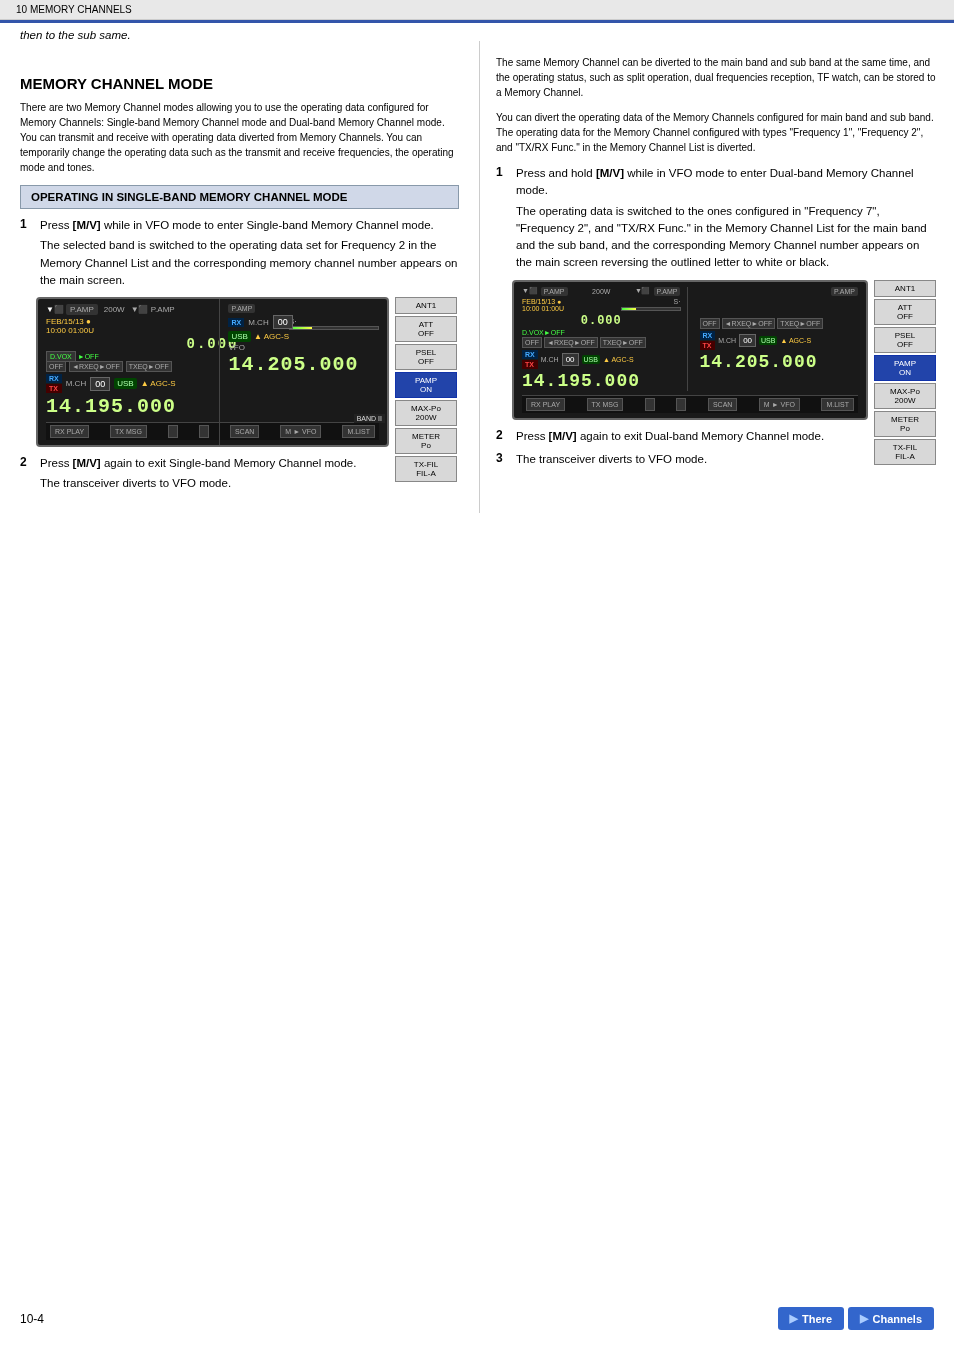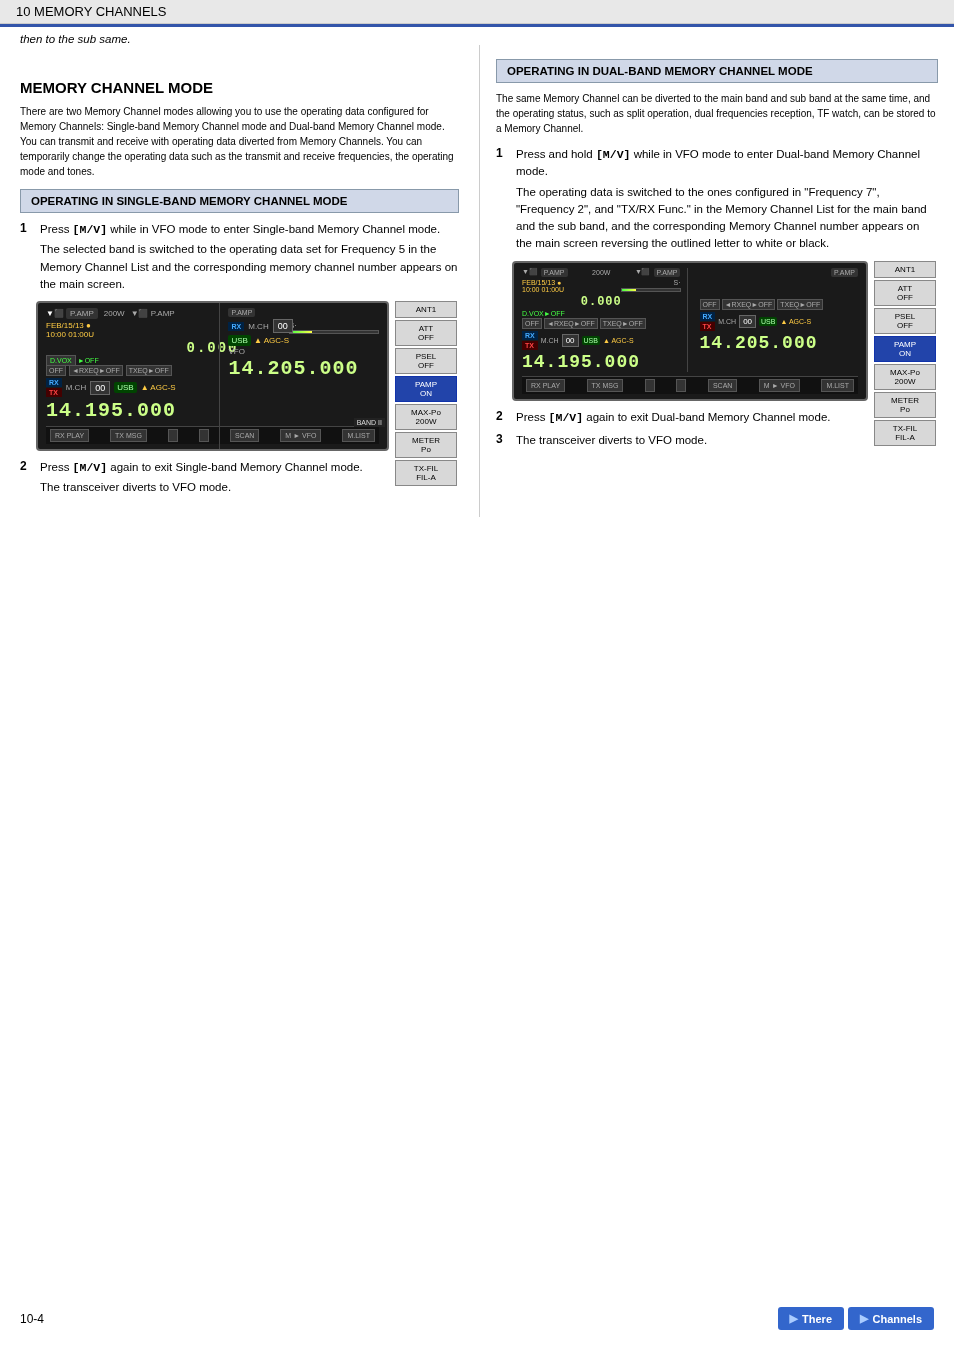--- a/index.html
+++ b/index.html
@@ -14,21 +14,21 @@
     .page {
       width: 954px;
       min-height: 1350px;
       padding: 0;
       position: relative;
     }
     
     .top-bar {
       background: #e8e8e8;
       padding: 4px 16px;
-      font-size: 13px;
+      font-size: 10px;
       border-bottom: 1px solid #ccc;
     }
     
     .content-wrapper {
       display: flex;
       flex-direction: row;
       padding: 0;
     }
     .left-col {
       width: 480px;
@@ -82,21 +82,21 @@
       flex: 1;
     }
     .step-sub {
       font-size: 11.5px;
       line-height: 1.5;
       margin-top: 3px;
     }
     kbd {
       font-weight: bold;
       font-style: normal;
-      font-family: Liberation Mono, monospace;
+      font-family: Liberation Sans, sans-serif;
     }
     
     .page-footer {
       position: absolute;
       bottom: 20px;
       left: 0;
       right: 0;
       display: flex;
       flex-direction: row;
       justify-content: space-between;
@@ -167,21 +167,21 @@
 
       <div class="section-box">
         <h3>OPERATING IN SINGLE-BAND MEMORY CHANNEL MODE</h3>
       </div>
 
 
       <div class="step-row">
         <span class="step-num">1</span>
         <div class="step-content">
           <span class="step-text">Press <kbd>[M/V]</kbd> while in VFO mode to enter Single-band Memory Channel mode.</span>
-          <p class="step-sub">The selected band is switched to the operating data set for Frequency 5 in the Memory Channel List and the corresponding memory channel number appears on the main screen.</p>
+          <p class="step-sub">The selected band is switched to the operating data set for Frequency 2 in the Memory Channel List and the corresponding memory channel number appears on the main screen.</p>
         </div>
       </div>
 
       <div class="small-display-container" style="margin-left: 16px; margin-right: 70px; position: relative;">
         <div class="single-transceiver">
 
           <div style="display:flex; justify-content:space-between; align-items:center; margin-bottom:2px;">
             <div style="display:flex; align-items:center; gap:6px;">
               <div style="display:flex; align-items:center; gap:2px; font-size:8px; color:#aaa;">
                 <span style="color:#fff;">▼⬛</span>
@@ -274,25 +274,23 @@
         <div class="step-content">
           <span class="step-text">Press <kbd>[M/V]</kbd> again to exit Single-band Memory Channel mode.</span>
           <p class="step-sub">The transceiver diverts to VFO mode.</p>
         </div>
       </div>
 
     </div>
 
     <div class="right-col">
 
-      <div class="section-box">
-        <h3>OPERATING IN DUAL-BAND MEMORY CHANNEL MODE</h3>
-      </div>
 
       <p class="intro">The same Memory Channel can be diverted to the main band and sub band at the same time, and the operating status, such as split operation, dual frequencies reception, TF watch, can be stored to a Memory Channel.</p>
+      <p class="intro">You can divert the operating data of the Memory Channels configured for main band and sub band. The operating data for the Memory Channel configured with types "Frequency 1", "Frequency 2", and "TX/RX Func." in the Memory Channel List is diverted.</p>
 
       <div class="step-row">
         <span class="step-num">1</span>
         <div class="step-content">
           <span class="step-text">Press and hold <kbd>[M/V]</kbd> while in VFO mode to enter Dual-band Memory Channel mode.</span>
           <p class="step-sub">The operating data is switched to the ones configured in "Frequency 7", "Frequency 2", and "TX/RX Func." in the Memory Channel List for the main band and the sub band, and the corresponding Memory Channel number appears on the main screen reversing the outlined letter to white or black.</p>
         </div>
       </div>
 
       <div style="margin: 8px 0 8px 16px; position: relative; margin-right: 70px;">

